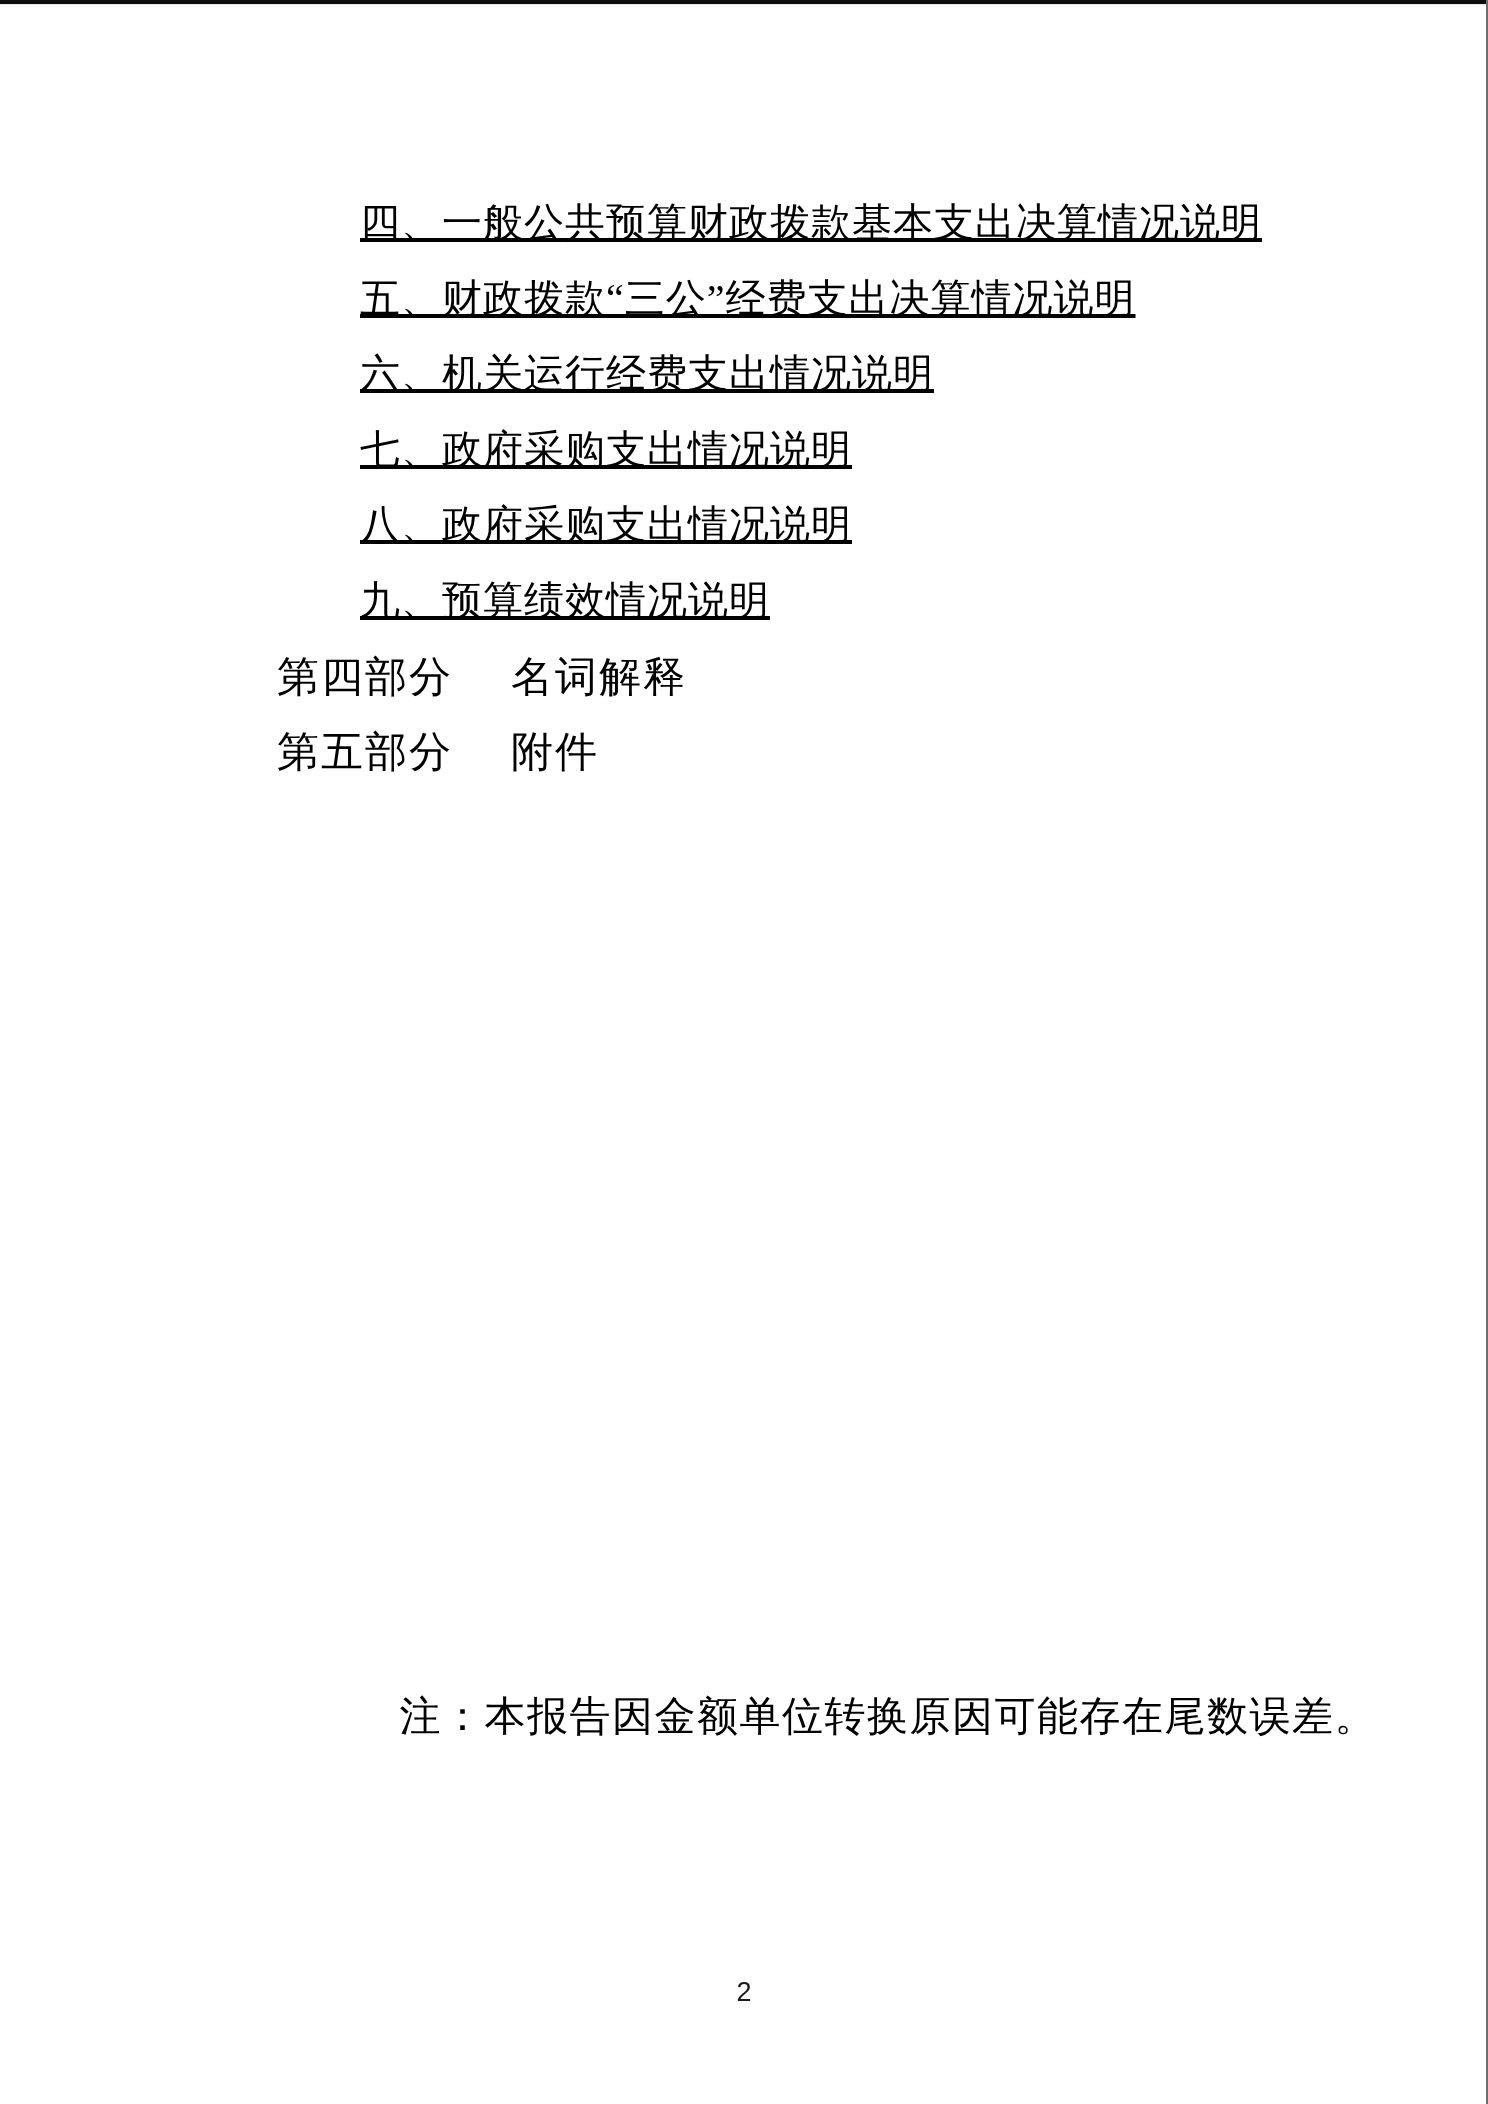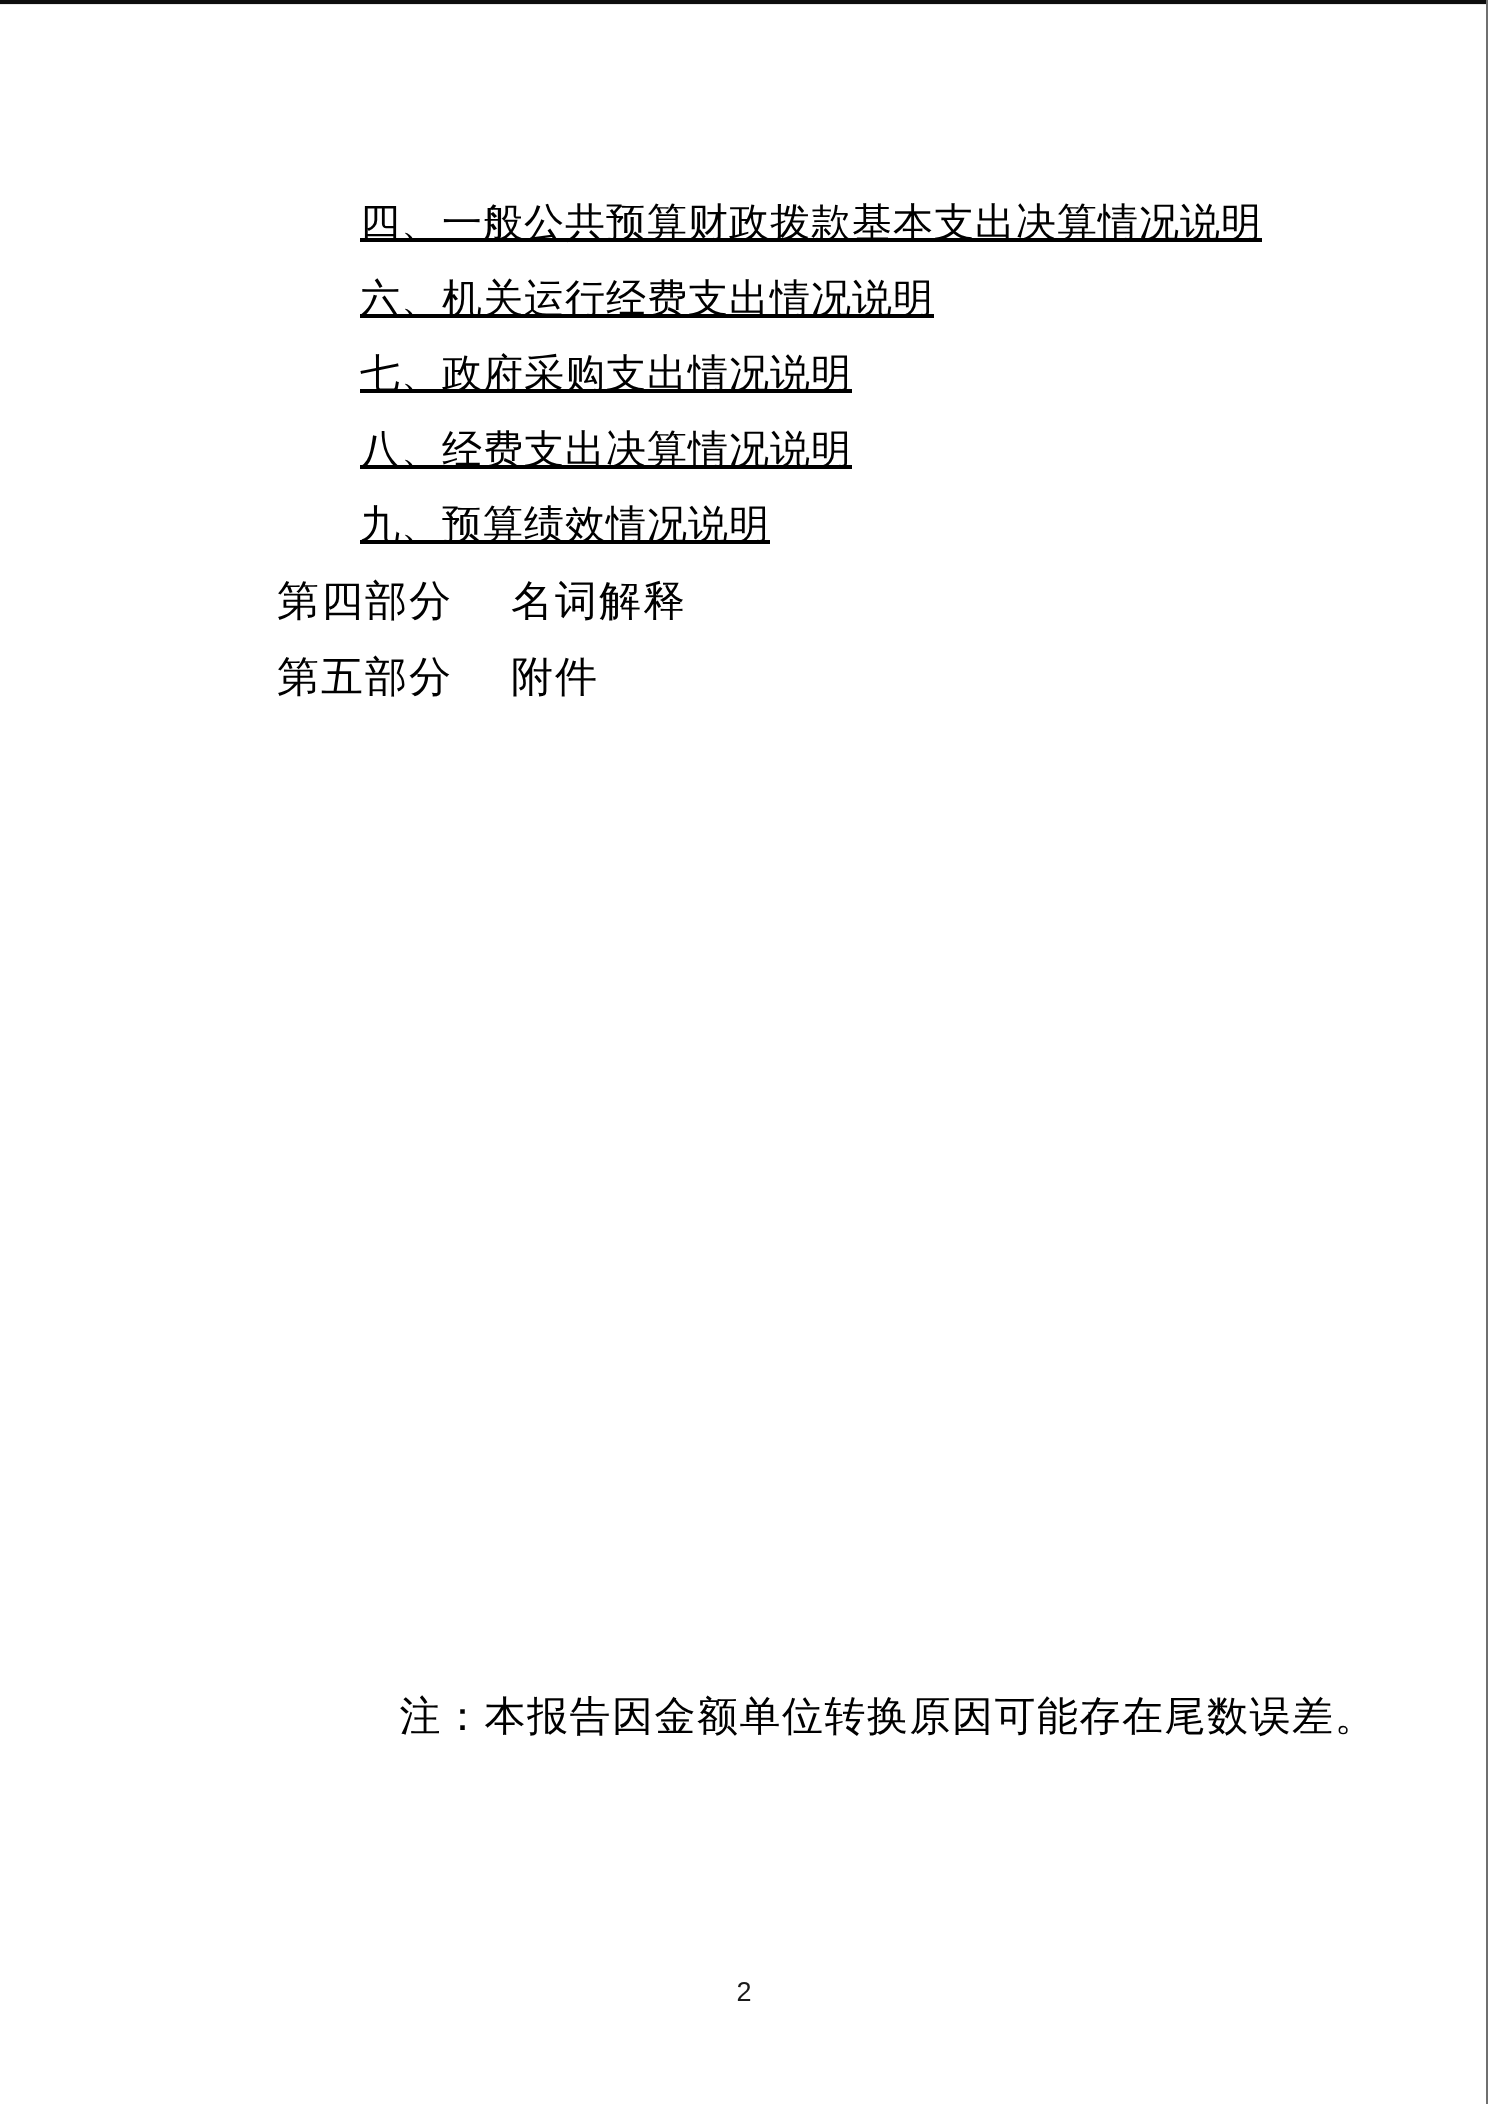--- a/index.html
+++ b/index.html
@@ -88,23 +88,24 @@
   }
 </style>
 </head>
 <body>
 
 <div class="top-edge-bar"></div>
 <div class="right-edge-line"></div>
 
 <div class="toc-block">
   <div class="toc-item">四、一般公共预算财政拨款基本支出决算情况说明</div>
+  <div class="toc-item">五、财政拨款“三公”经费支出决算情况说明</div>
   <div class="toc-item">六、机关运行经费支出情况说明</div>
   <div class="toc-item">七、政府采购支出情况说明</div>
-  <div class="toc-item">八、经费支出决算情况说明</div>
+  <div class="toc-item">八、政府采购支出情况说明</div>
   <div class="toc-item">九、预算绩效情况说明</div>
 
   <div class="section-heading">
     <span class="section-label">第四部分</span><span class="section-title">名词解释</span>
   </div>
   <div class="section-heading">
     <span class="section-label">第五部分</span><span class="section-title">附件</span>
   </div>
 </div>
 

